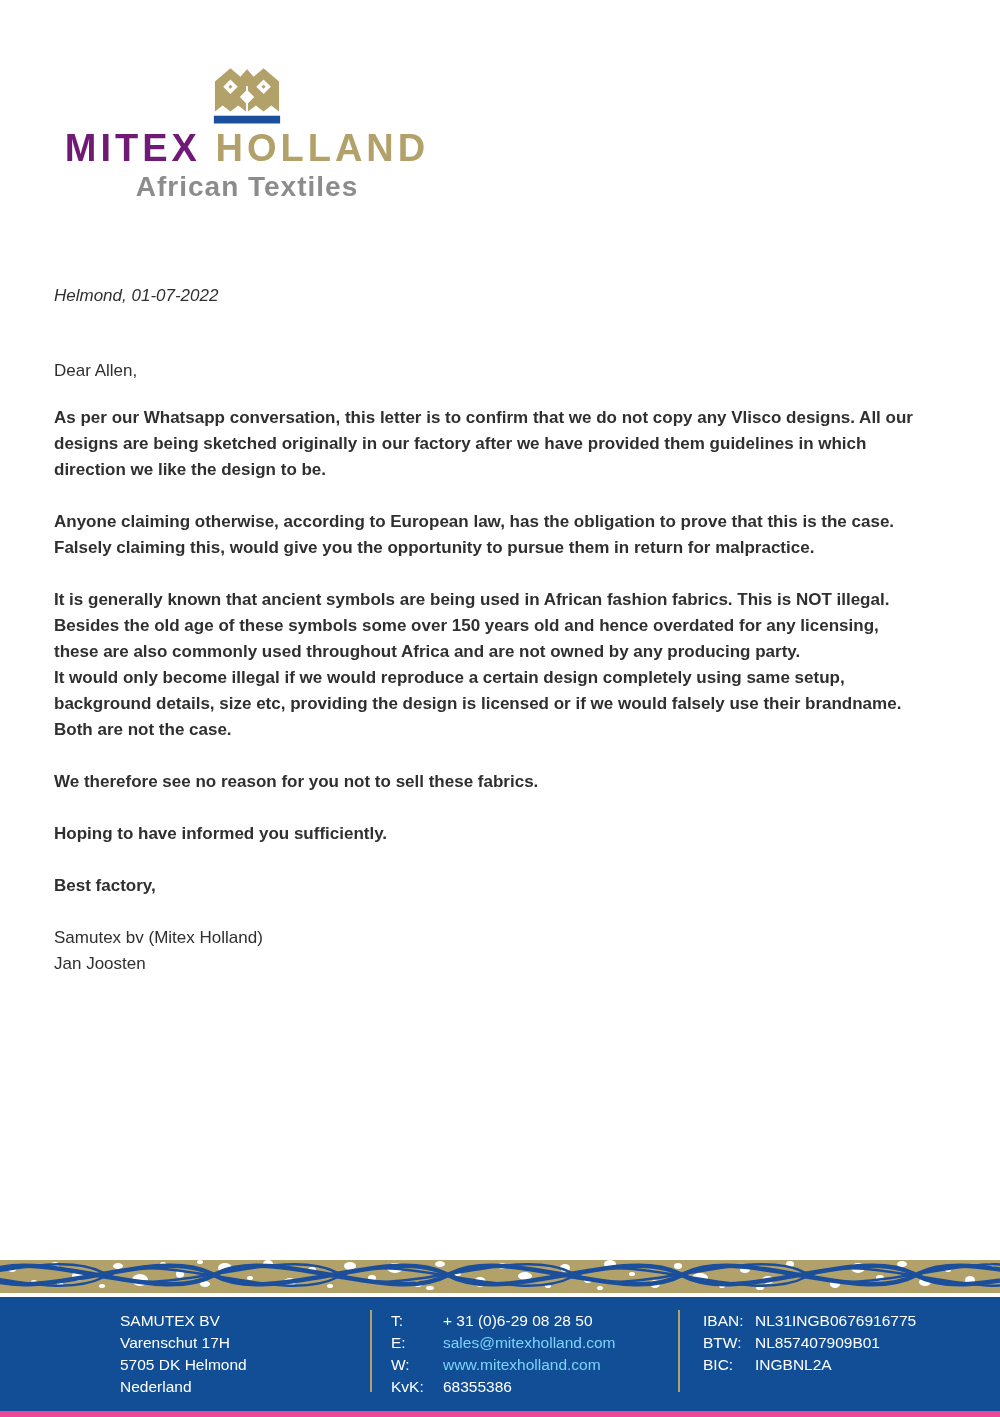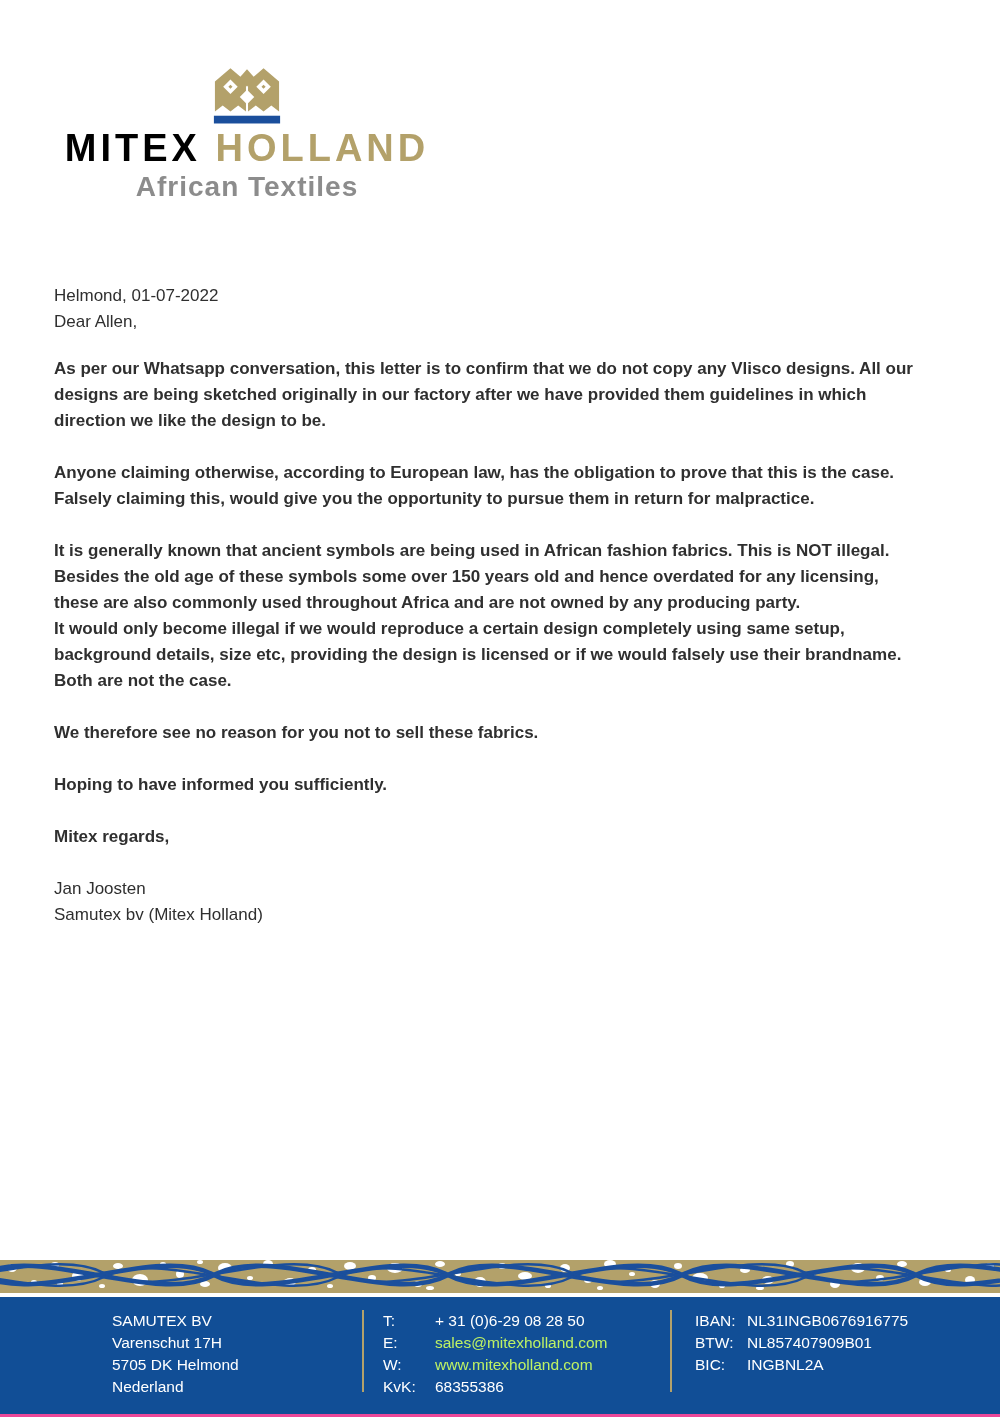--- a/index.html
+++ b/index.html
@@ -5,46 +5,46 @@
   html,body{margin:0;padding:0;}
   body{
     width:1000px;height:1417px;position:relative;background:#ffffff;
     font-family:"Liberation Sans","DejaVu Sans",sans-serif;
     color:#2f2f2f;overflow:hidden;
   }
   
   .logo{padding-top:64px;margin-left:62px;width:370px;text-align:center;}
   .crown{display:block;margin:0 auto 4px auto;}
   .brand{font-size:38px;font-weight:bold;letter-spacing:4px;line-height:40px;white-space:nowrap;}
-  .brand .b1{color:#000000;text-align:center;}
+  .brand .b1{color:#701a75;text-align:center;}
   .brand .b2{color:#b3a16a;}
   .tagline{font-size:28px;font-weight:bold;color:#8c8c8c;letter-spacing:1px;margin-top:3px;}
   
   .letter{margin:80px 90px 0 54px;width:860px;font-size:17px;line-height:26px;}
   .addr{margin-bottom:25px;}
-  .dateline{}
+  .dateline{margin-bottom:49px;font-style:italic;}
   .salutation{margin-bottom:21px;}
   .para{margin:0 0 26px 0;font-weight:bold;}
   .sig{margin-top:24px;}
   
   .band{position:absolute;left:0;top:1256px;width:1000px;height:42px;}
   .footerbar{
     position:absolute;left:0;top:1297px;width:1000px;height:120px;
     background:#114e96;color:#ffffff;font-size:15.5px;line-height:22px;
-    box-sizing:border-box;border-bottom:3px solid #ec4899;
+    box-sizing:border-box;border-bottom:6px solid #ec4899;padding-left:8px;
   }
   .footer-inner{display:flex;padding:13px 0 0 112px;}
   .fcol1{width:250px;}
   .fdivider{width:2px;height:82px;background:#b3a16a;flex:none;}
   .fcol2{width:287px;margin-left:19px;}
   .fcol3{margin-left:23px;}
   .frow{display:flex;}
   .flabel{width:52px;flex:none;}
   .fvalue{white-space:nowrap;}
-  a.plain{color:#bef264;text-decoration:none;}
+  a.plain{color:#7dd3fc;text-decoration:none;}
 </style>
 </head>
 <body>
 
 <div class="logo">
   <svg class="crown" width="74" height="60" viewBox="0 0 70 58">
     <g fill="#b3a16a">
       <path d="M4,46 L4,17 L19,4 L34,17 L34,46 L26.5,40 L19,46 L11.5,40 Z"></path>
       <path d="M36,46 L36,17 L51,4 L66,17 L66,46 L58.5,40 L51,46 L43.5,40 Z"></path>
       <path d="M35,5 L42.5,13.5 L35,22 L27.5,13.5 Z"></path>
@@ -88,26 +88,26 @@
 
   <div class="para">
     <div>We therefore see no reason for you not to sell these fabrics.</div>
   </div>
 
   <div class="para">
     <div>Hoping to have informed you sufficiently.</div>
   </div>
 
   <div class="para">
-    <div>Mitex regards,</div>
+    <div>Best factory,</div>
   </div>
 
   <div class="sig">
+    <div>Samutex bv (Mitex Holland)</div>
     <div>Jan Joosten</div>
-    <div>Samutex bv (Mitex Holland)</div>
   </div>
 </div>
 
 <svg class="band" width="1000" height="42" viewBox="0 0 1000 42">
   <rect x="0" y="4" width="1000" height="33" fill="#b3a16a"></rect>
   <g fill="#ffffff">
     <ellipse cx="12" cy="12" rx="5" ry="4"></ellipse>
       <ellipse cx="34" cy="26" rx="3" ry="2"></ellipse>
       <ellipse cx="55" cy="9" rx="4" ry="3"></ellipse>
     <ellipse cx="78" cy="20" rx="6" ry="5"></ellipse>

